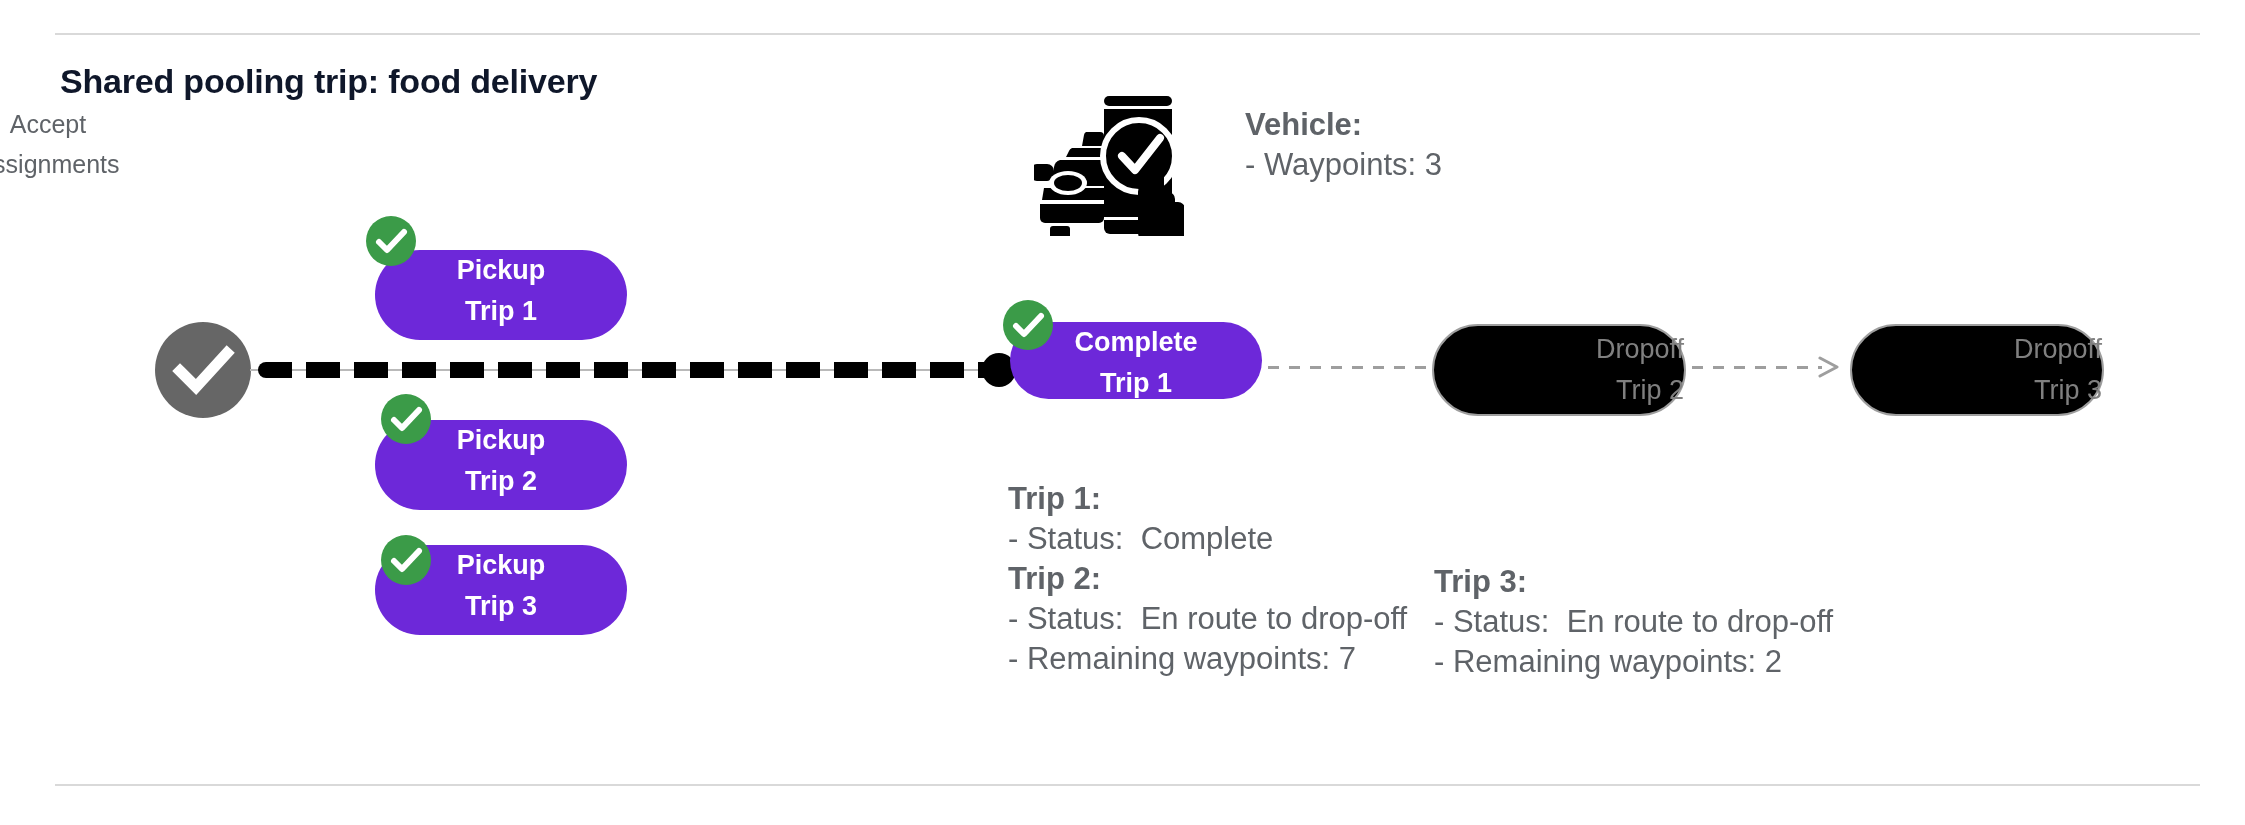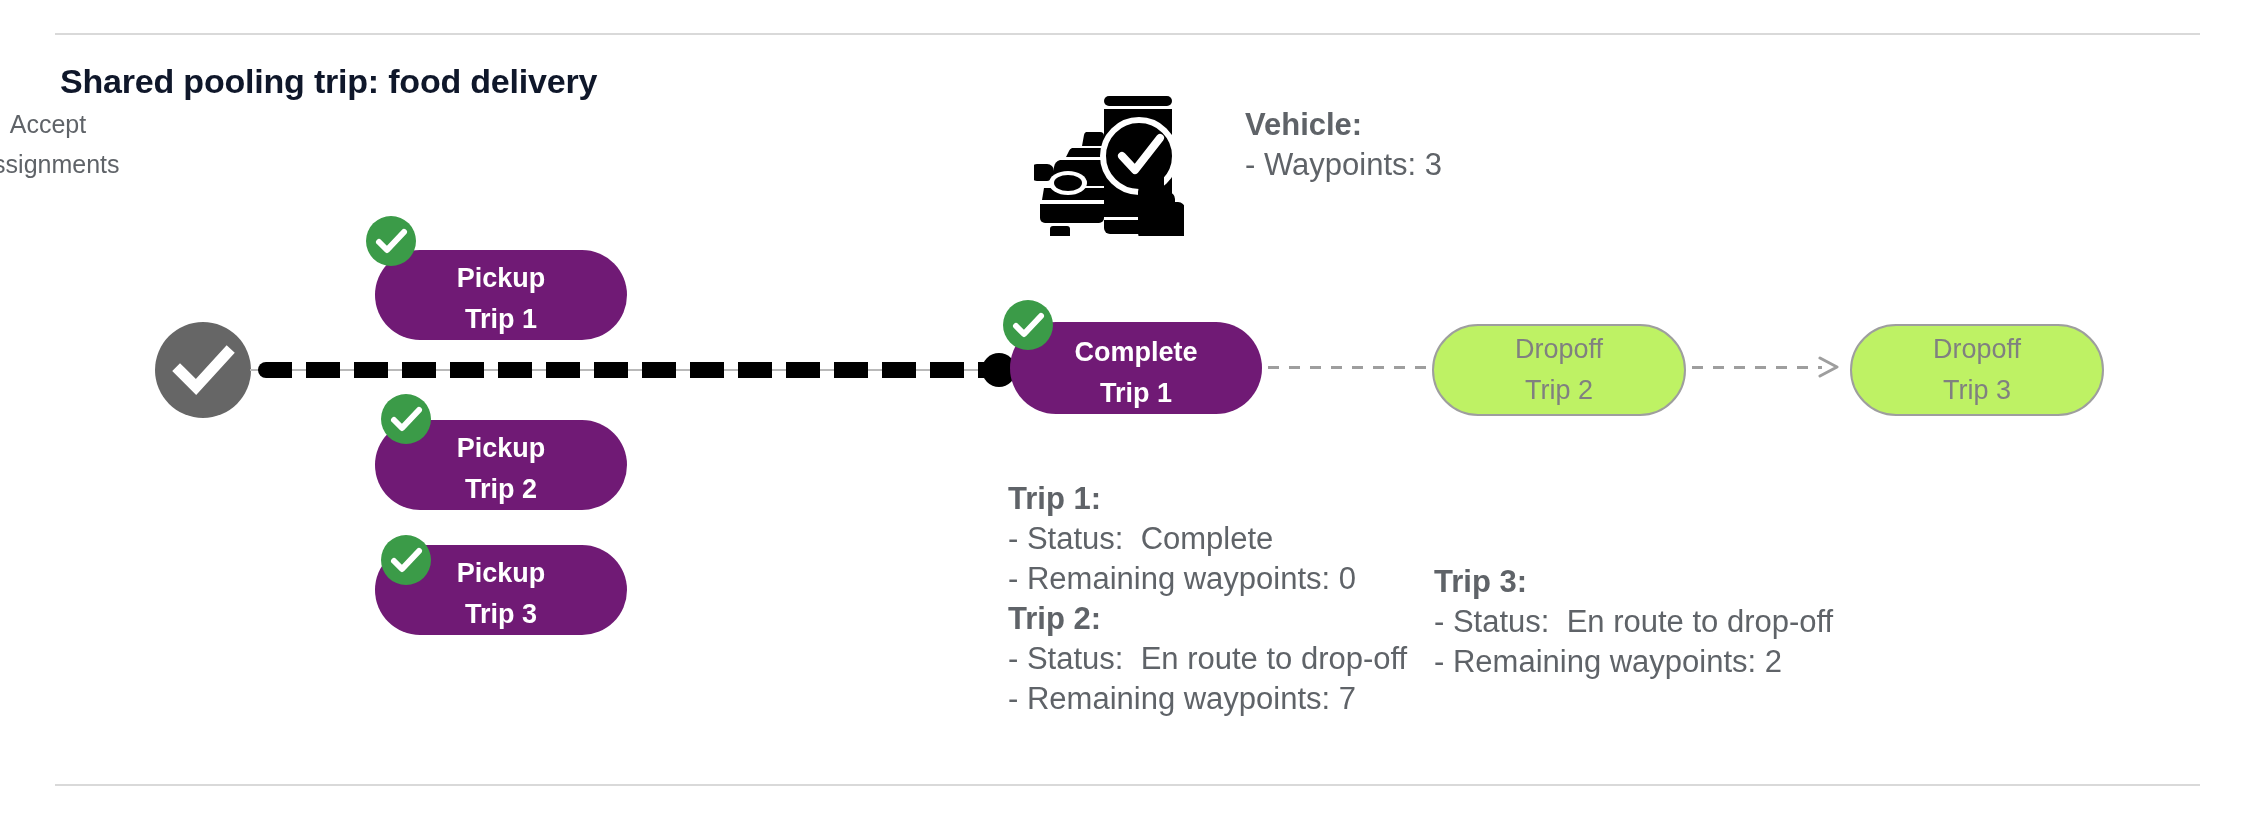--- a/index.html
+++ b/index.html
@@ -107,37 +107,37 @@
     width: 34px;
     height: 34px;
     border-radius: 50%;
     background: #000000;
   }
 
   
   .pill {
     position: absolute;
     border-radius: 46px;
-    background: #701a75;
+    background: #6d28d9;
     display: flex;
     flex-direction: column;
     align-items: center;
-    justify-content: flex-end;
+    justify-content: flex-start;
     color: #ffffff;
     font-size: 27px;
     font-weight: 600;
     line-height: 41px;
     text-align: center;
   }
   .pill-line { display: block; }
 
   .pill.pickup1 { left: 375px; top: 250px; width: 252px; height: 90px; }
   .pill.pickup2 { left: 375px; top: 420px; width: 252px; height: 90px; }
   .pill.pickup3 { left: 375px; top: 545px; width: 252px; height: 90px; }
-  .pill.complete { left: 1010px; top: 322px; width: 252px; height: 92px; }
+  .pill.complete { left: 1010px; top: 322px; width: 252px; height: 77px; }
 
   
   .check-badge {
     position: absolute;
     width: 50px;
     height: 50px;
     border-radius: 50%;
     background: #3B9B48;
     z-index: 4;
   }
@@ -145,24 +145,24 @@
   .check-badge.b1 { left: 366px; top: 216px; }
   .check-badge.b2 { left: 381px; top: 394px; }
   .check-badge.b3 { left: 381px; top: 535px; }
   .check-badge.b4 { left: 1003px; top: 300px; }
 
   
   .pill-outline {
     position: absolute;
     border: 2px solid #9e9e9e;
     border-radius: 46px;
-    background: #bef264;
+    background: #000000;
     display: flex;
     flex-direction: column;
-    align-items: center;
+    align-items: flex-end;
     justify-content: center;
     color: #808080;
     font-size: 27px;
     line-height: 41px;
     text-align: center;
   }
   .pill-outline.drop2 { left: 1432px; top: 324px; width: 250px; height: 88px; }
   .pill-outline.drop3 { left: 1850px; top: 324px; width: 250px; height: 88px; }
 
   
@@ -324,21 +324,20 @@
   </div>
 
   <div class="info-block vehicle-info">
     <div class="line bold">Vehicle:</div>
     <div class="line">- Waypoints: 3</div>
   </div>
 
   <div class="info-block trip12-info">
     <div class="line bold">Trip 1:</div>
     <div class="line">- Status:  Complete</div>
-    <div class="line">- Remaining waypoints: 0</div>
     <div class="line bold">Trip 2:</div>
     <div class="line">- Status:  En route to drop-off</div>
     <div class="line">- Remaining waypoints: 7</div>
   </div>
 
   <div class="info-block trip3-info">
     <div class="line bold">Trip 3:</div>
     <div class="line">- Status:  En route to drop-off</div>
     <div class="line">- Remaining waypoints: 2</div>
   </div>

